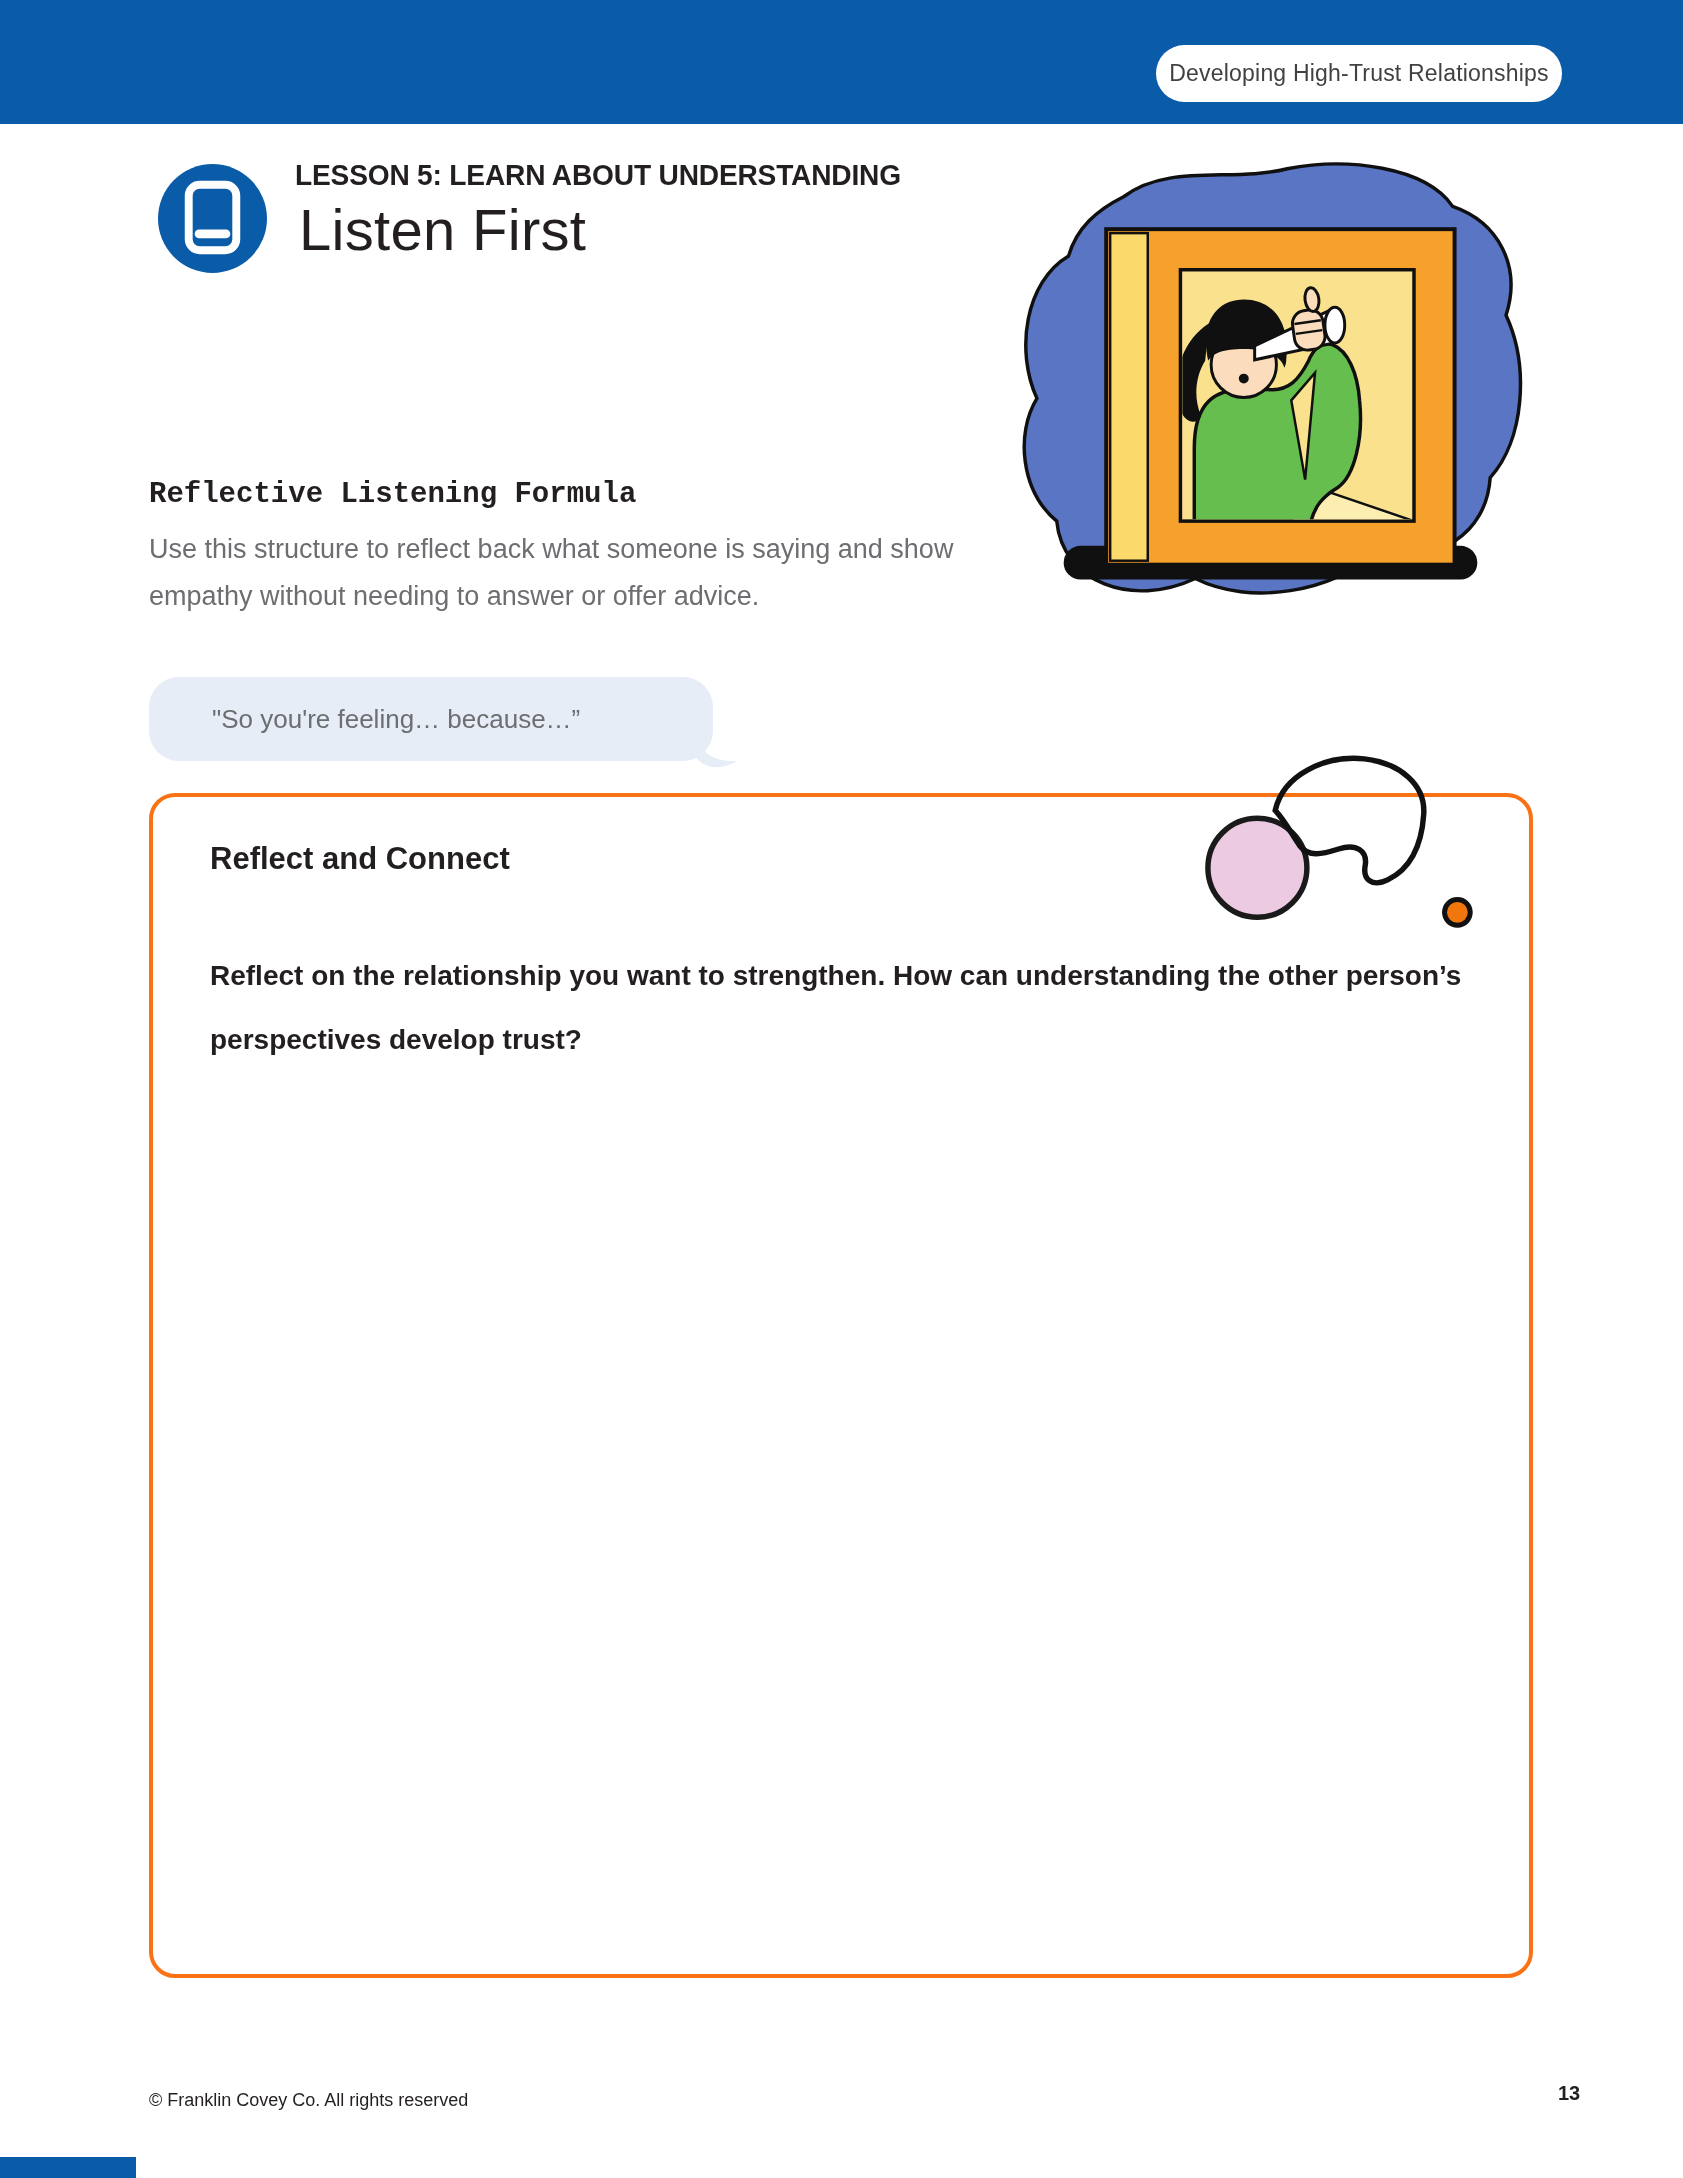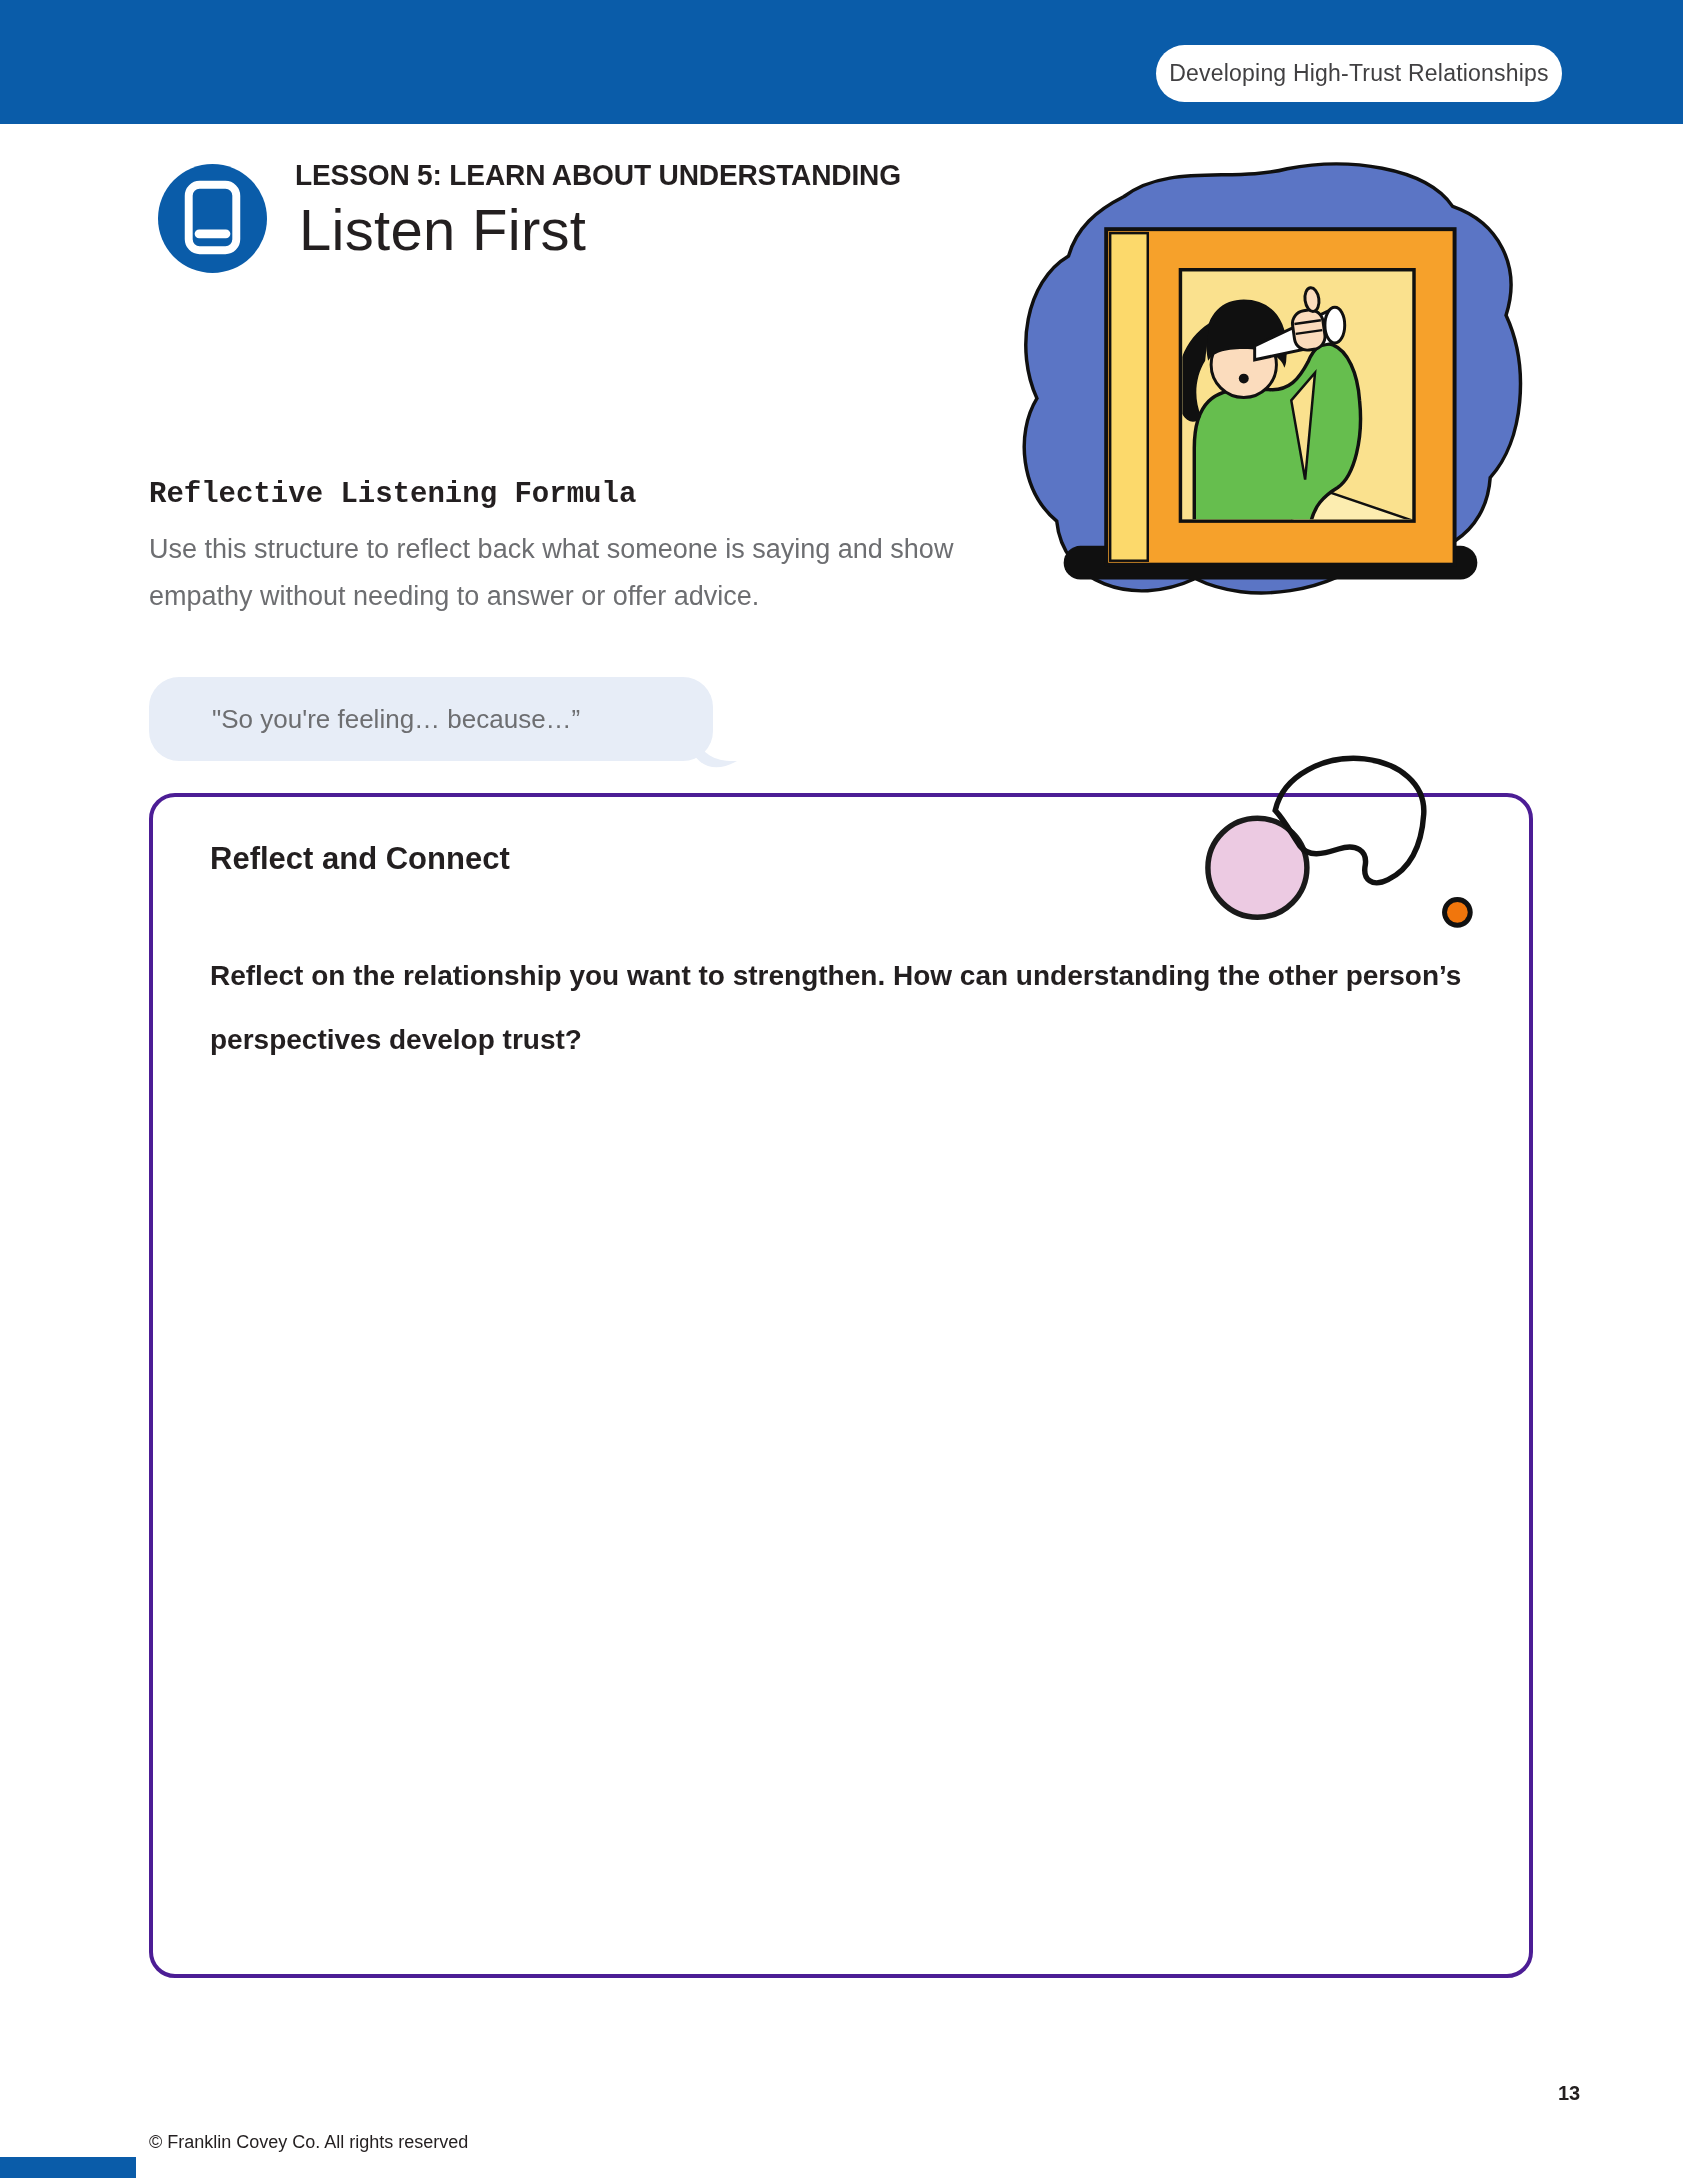--- a/index.html
+++ b/index.html
@@ -40,34 +40,34 @@
     border-radius:30px;
   }
   .speech-bubble .bubble-text{
     position:absolute;left:63px;top:0;height:84px;display:flex;align-items:center;
     font-size:26px;color:#6D6E71;
   }
   .bubble-tail{position:absolute;left:546px;top:63px;width:46px;height:32px;}
   
   .reflect-box{
     position:absolute;left:149px;top:793px;width:1384px;height:1185px;box-sizing:border-box;
-    background:#ffffff;border:4px solid #4c1d95;border-radius:26px;
+    background:#ffffff;border:4px solid #f97316;border-radius:26px;
   }
   .box-title{position:absolute;left:57px;top:44px;font-size:31px;font-weight:700;color:#231F20;}
   .box-subtitle{position:absolute;left:57px;top:101px;font-size:21px;color:#231F20;}
   .box-prompt{
     position:absolute;left:57px;top:147px;width:1282px;
     font-size:28px;font-weight:700;line-height:64px;color:#231F20;
   }
   .writing-area{position:absolute;left:20px;top:257px;width:1337px;height:891px;}
   
   .decor-svg{position:absolute;left:1188px;top:747px;width:317px;height:198px;}
   .illustration{position:absolute;left:1005px;top:149px;width:530px;height:480px;}
   
-  .footer-copyright{position:absolute;left:149px;top:2090px;font-size:18px;color:#231F20;margin-top:42px;}
+  .footer-copyright{position:absolute;left:149px;top:2090px;font-size:18px;color:#231F20;}
   .page-number{position:absolute;left:1544px;top:2082px;width:50px;text-align:center;font-size:20px;font-weight:700;color:#231F20;}
   .bottom-accent{position:absolute;left:0;top:2157px;width:136px;height:21px;background:#0A5CA9;}
 </style>
 </head>
 <body>
 
 <div class="page">
 
   <div class="header-bar"></div>
   <div class="header-badge">

